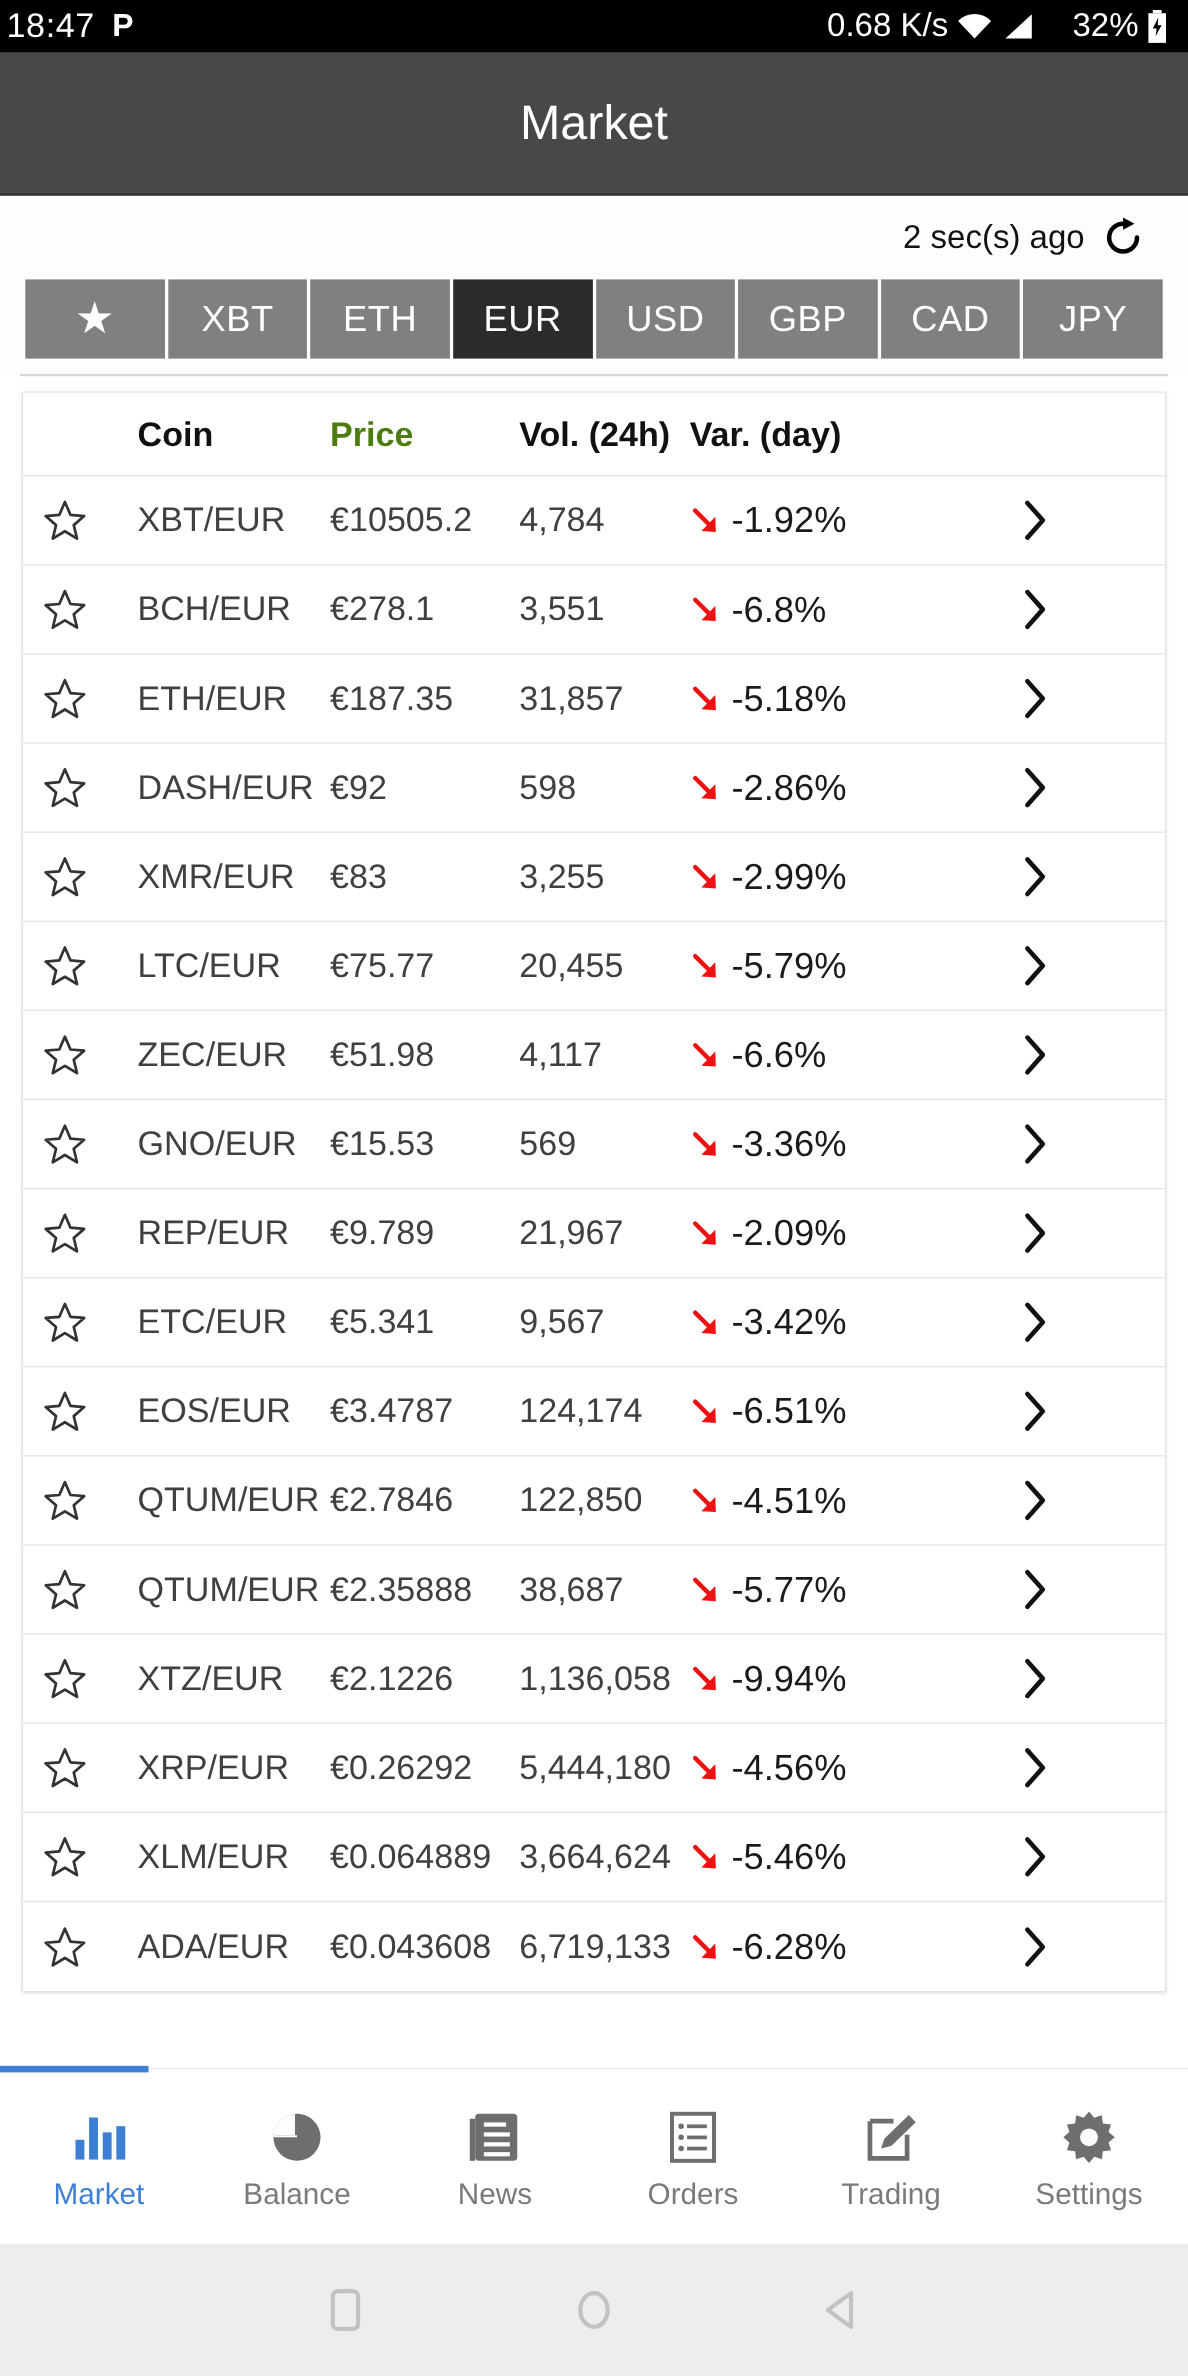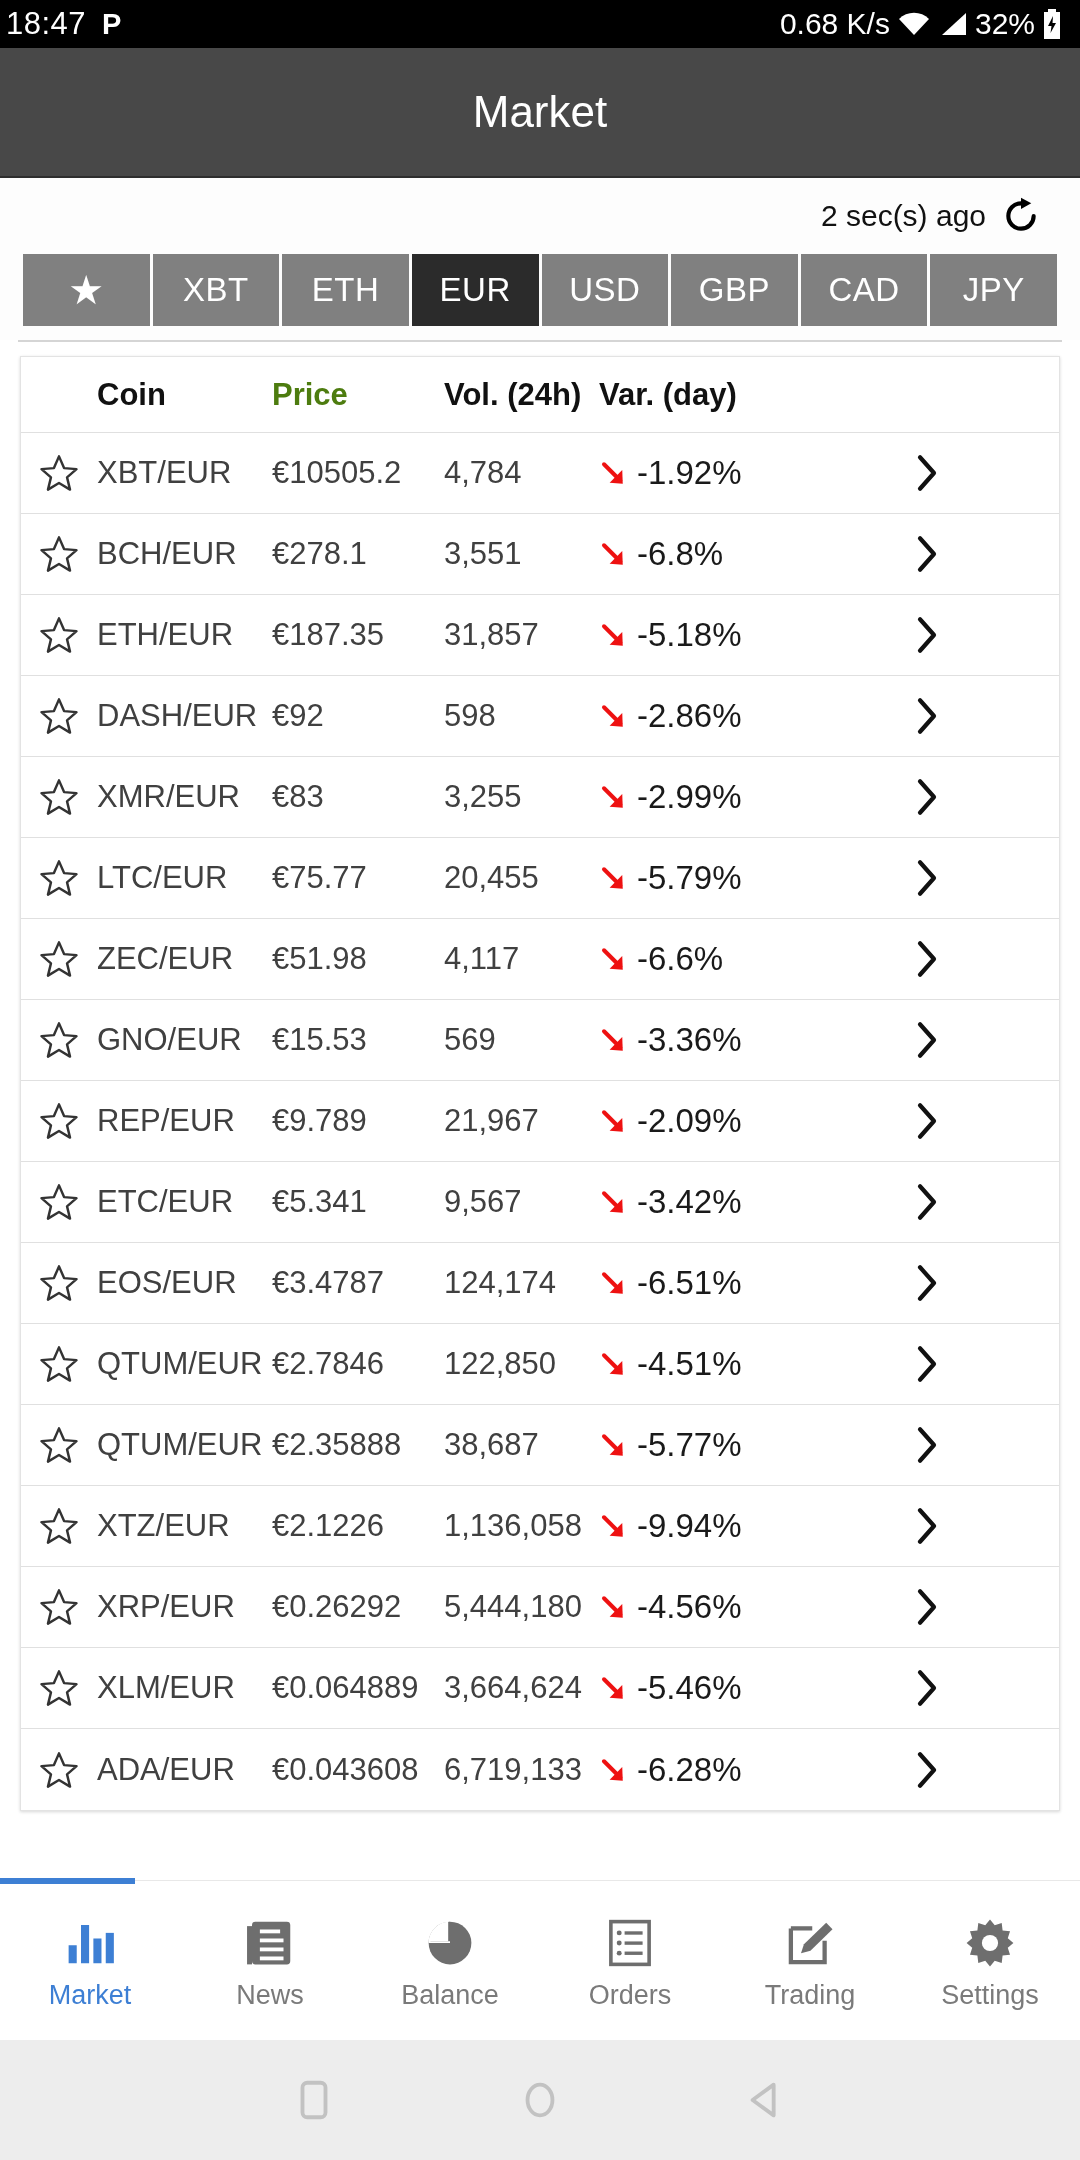--- a/index.html
+++ b/index.html
@@ -16,21 +16,21 @@
     display:flex; align-items:center; justify-content:space-between;
     padding:0 18px 0 6px;
   }
   .sb-left { display:flex; align-items:center; gap:16px; }
   .sb-time { font-size:31px; letter-spacing:0.5px; }
   .sb-p {
     font-size:29px; font-weight:bold; line-height:1;
   }
   .sb-right { display:flex; align-items:center; gap:7px; }
   .sb-rate { font-size:30px; }
-  .sb-batt { font-size:30px; }
+  .sb-batt { font-size:30px;margin-left:28px; }
   .icon-wifi { width:34px; height:26px; position:relative; }
   .icon-wifi svg, .icon-signal svg, .icon-battery svg { display:block; }
 
   
   .titlebar {
     height:130px; background:#484848;
     display:flex; align-items:center; justify-content:center;
     border-bottom:2px solid #2e2e2e;
   }
   .titlebar h1 { color:#ffffff; font-size:44px; font-weight:normal; }
@@ -69,21 +69,21 @@
     display:flex; align-items:center; height:76px;
     border-bottom:1px solid #e0e0e0;
   }
   .row {
     display:flex; align-items:center; height:81px;
     border-bottom:1px solid #e0e0e0;
   }
   .row:last-child { border-bottom:none; }
 
   .c-star  { width:76px; display:flex; justify-content:center; align-items:center; }
-  .c-coin  { width:175px; padding-left:0; }
+  .c-coin  { width:175px; padding-left:0;margin-left:28px; }
   .c-price { width:172px; }
   .c-vol   { width:155px; }
   .c-var   { width:195px; display:flex; align-items:center; gap:8px; }
   .c-chev  { flex:1; display:flex; justify-content:center; align-items:center; }
 
   .thead .c-star { width:76px; }
   .thead .c-coin, .thead .c-price, .thead .c-vol, .thead .c-var {
     font-size:31px; font-weight:bold; color:#111111;
   }
   .thead .c-price { color:#4d7c0f; }
@@ -626,40 +626,40 @@
           <rect x="8" y="4" width="3.6" height="17" fill="#3d7fd4"></rect>
           <rect x="13.5" y="10" width="3.6" height="11" fill="#3d7fd4"></rect>
           <rect x="19" y="7.5" width="3.6" height="13.5" fill="#3d7fd4"></rect>
         </svg>
       </span>
       <span class="nav-label">Market</span>
     </div>
     <div class="nav-item">
       <span>
         <svg class="nav-icon" viewBox="0 0 24 24">
+          <circle cx="12" cy="12" r="9.5" fill="#6e6e6e"></circle>
+          <path d="M12 12 L12 2.5 A9.5 9.5 0 0 0 2.5 12 Z" fill="#fff"></path>
+          <path d="M12 11.2 L12 2.5 A9.5 9.5 0 0 0 3.3 11.2 Z" fill="#6e6e6e"></path>
+          <path d="M11.2 11.2 L11.2 2.6 A9.4 9.4 0 0 0 2.6 11.2 Z" fill="#fff"></path>
+        </svg>
+      </span>
+      <span class="nav-label">Balance</span>
+    </div>
+    <div class="nav-item">
+      <span>
+        <svg class="nav-icon" viewBox="0 0 24 24">
           <rect x="4" y="2.5" width="17" height="19" rx="1.5" fill="#6e6e6e"></rect>
           <rect x="1.8" y="4.5" width="2.2" height="17" fill="#6e6e6e"></rect>
           <rect x="7.5" y="6" width="9" height="1.7" fill="#fff"></rect>
           <rect x="7.5" y="10" width="10.5" height="1.7" fill="#fff"></rect>
           <rect x="7.5" y="14" width="10.5" height="1.7" fill="#fff"></rect>
           <rect x="7.5" y="18" width="10.5" height="1.7" fill="#fff"></rect>
         </svg>
       </span>
       <span class="nav-label">News</span>
-    </div>
-    <div class="nav-item">
-      <span>
-        <svg class="nav-icon" viewBox="0 0 24 24">
-          <circle cx="12" cy="12" r="9.5" fill="#6e6e6e"></circle>
-          <path d="M12 12 L12 2.5 A9.5 9.5 0 0 0 2.5 12 Z" fill="#fff"></path>
-          <path d="M12 11.2 L12 2.5 A9.5 9.5 0 0 0 3.3 11.2 Z" fill="#6e6e6e"></path>
-          <path d="M11.2 11.2 L11.2 2.6 A9.4 9.4 0 0 0 2.6 11.2 Z" fill="#fff"></path>
-        </svg>
-      </span>
-      <span class="nav-label">Balance</span>
     </div>
     <div class="nav-item">
       <span>
         <svg class="nav-icon" viewBox="0 0 24 24">
           <rect x="3.5" y="2.5" width="17" height="19" fill="none" stroke="#6e6e6e" stroke-width="1.6"></rect>
           <circle cx="7.2" cy="7.5" r="1.1" fill="#6e6e6e"></circle>
           <circle cx="7.2" cy="12" r="1.1" fill="#6e6e6e"></circle>
           <circle cx="7.2" cy="16.5" r="1.1" fill="#6e6e6e"></circle>
           <rect x="9.6" y="6.8" width="8" height="1.5" fill="#6e6e6e"></rect>
           <rect x="9.6" y="11.3" width="8" height="1.5" fill="#6e6e6e"></rect>

